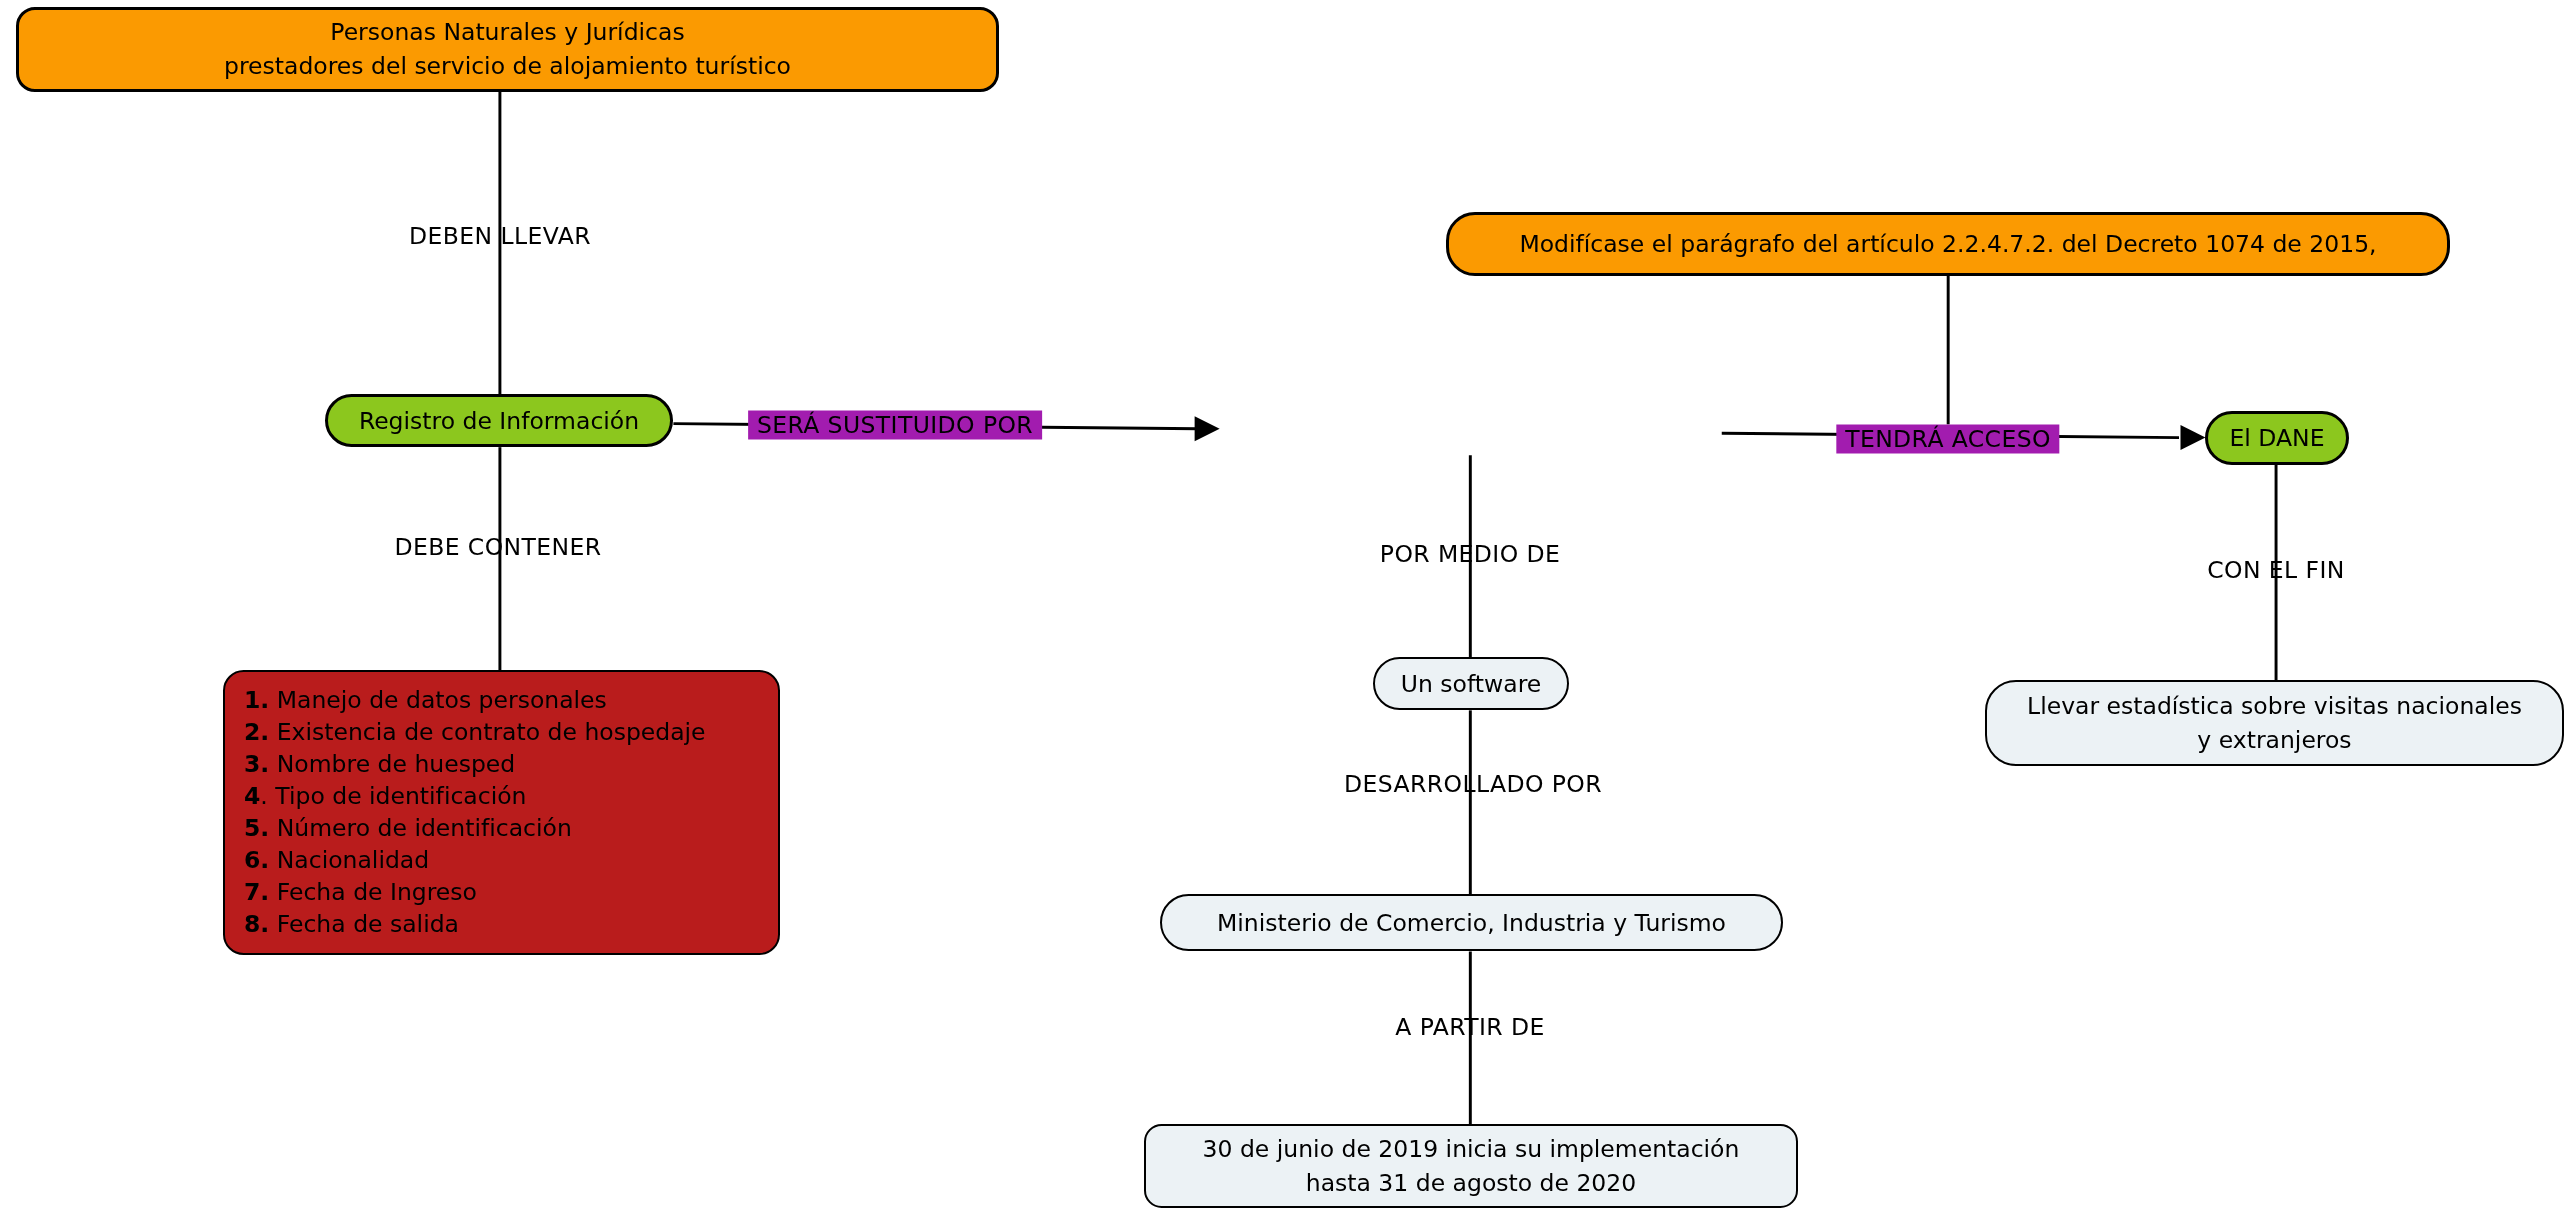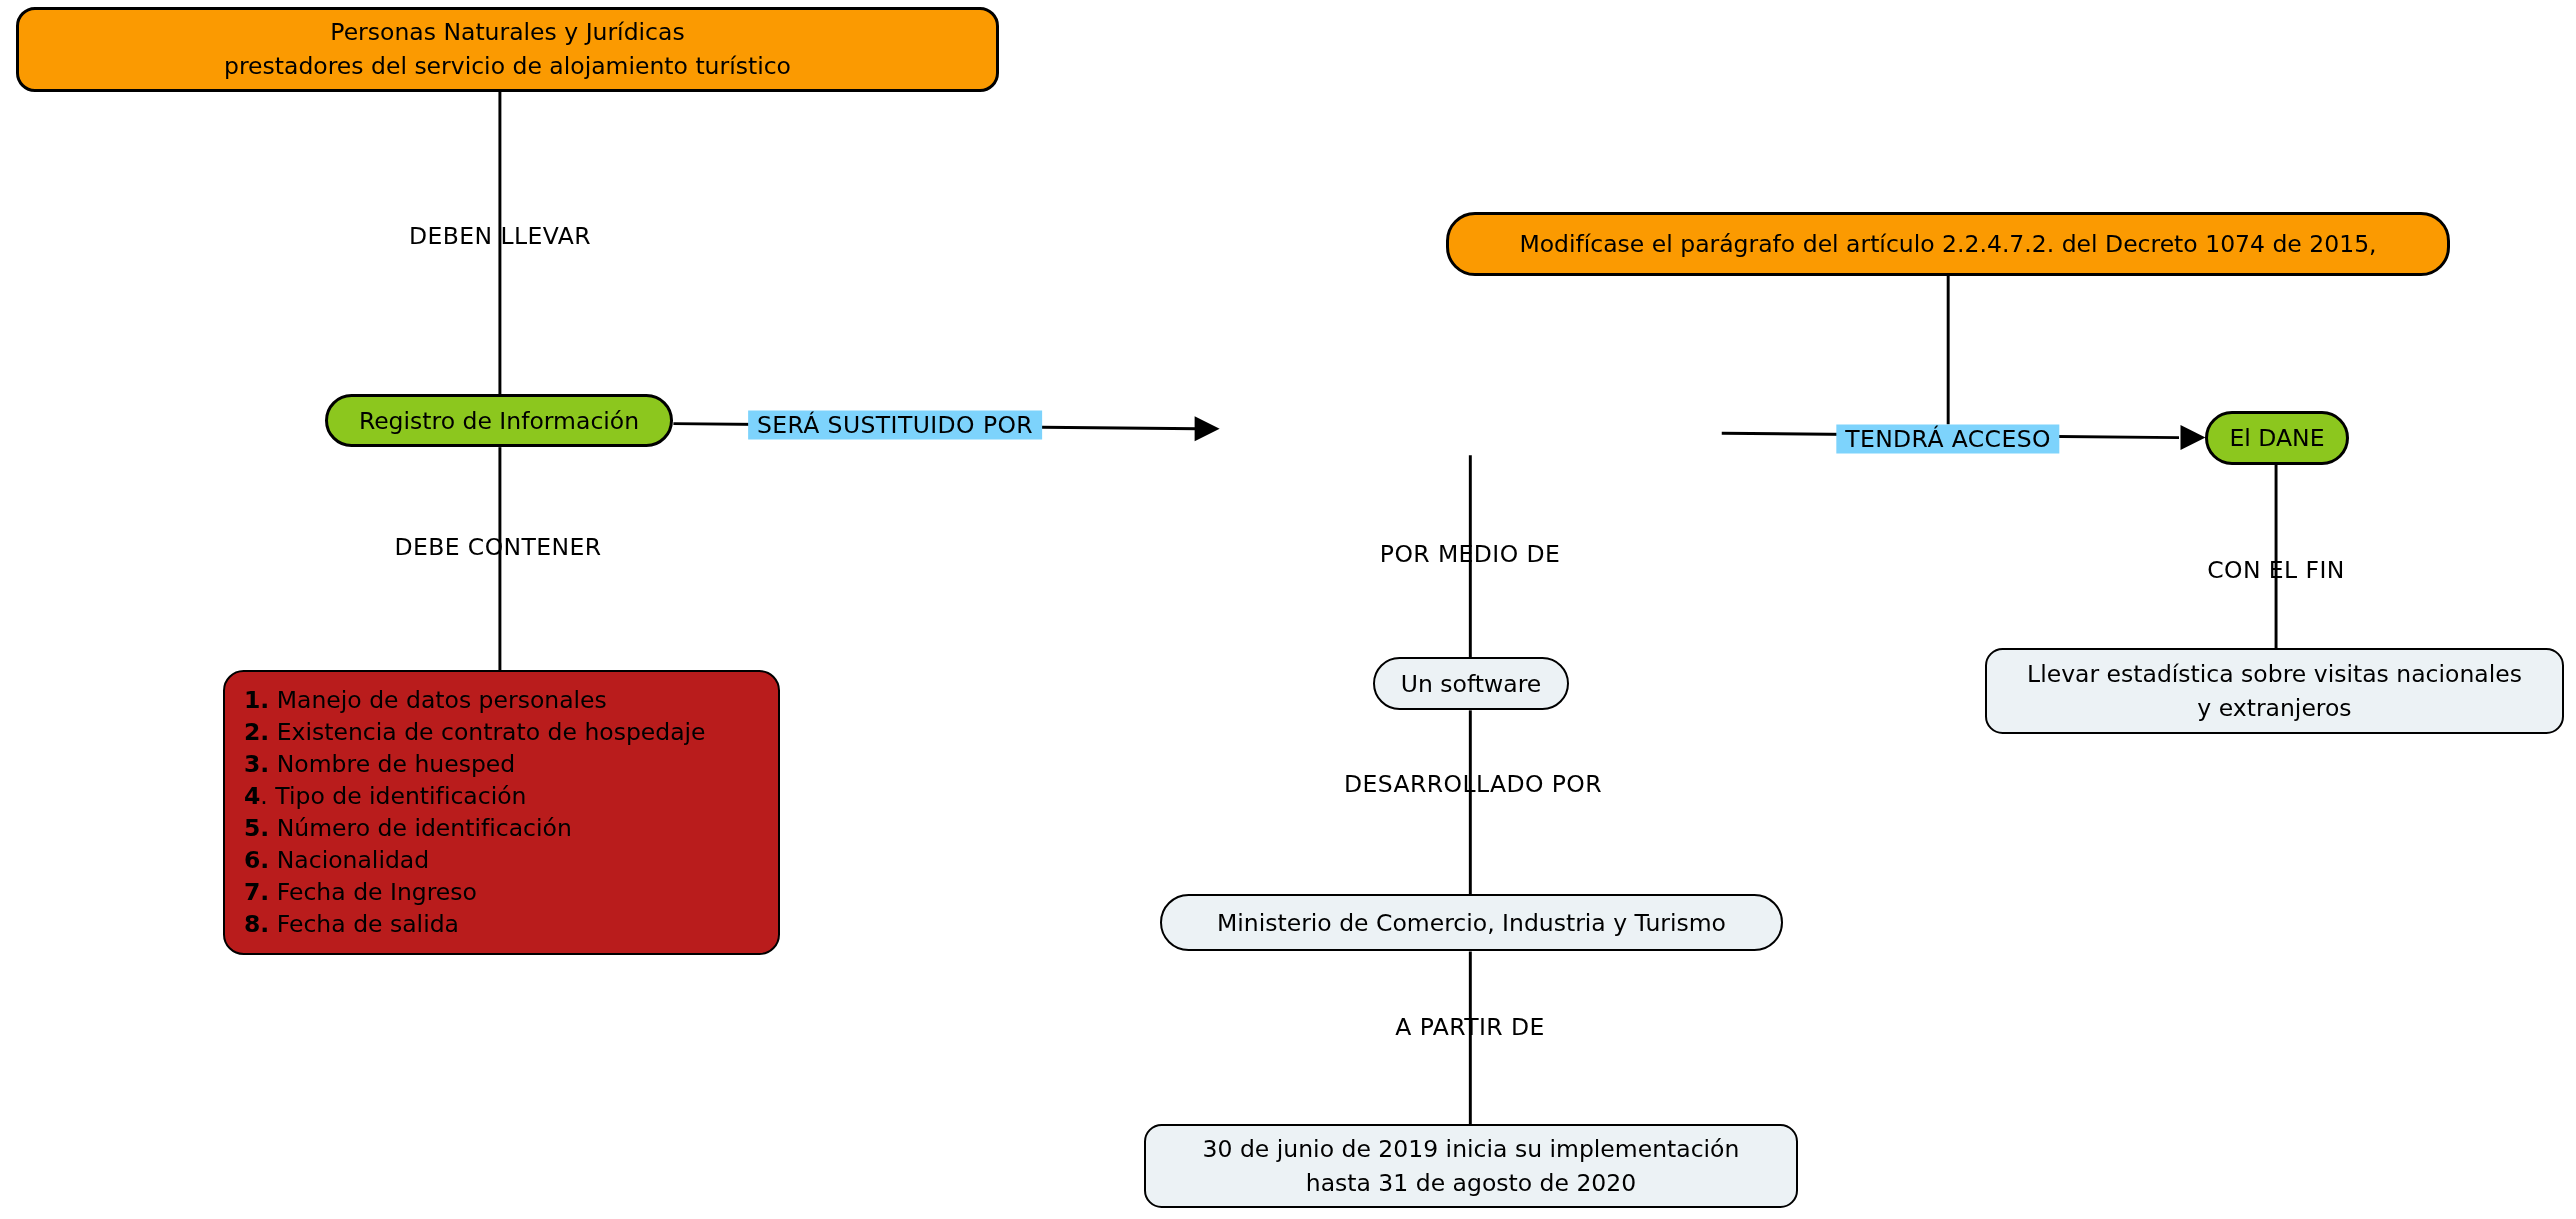--- a/index.html
+++ b/index.html
@@ -14,21 +14,21 @@
     text-align:center;font-size:23.5px;line-height:34px;white-space:pre-line;
   }
   .node.orange{background:#FB9A01;border-radius:19px;}
   .node.green{background:#8CC71E;border-radius:14.7px;}
   .node.light{background:#ECF2F5;border-radius:17.6px;border-width:2.9px;}
   .node.nowrap{white-space:nowrap;border-radius:29px;}
   .label{
     position:absolute;z-index:2;transform:translate(-50%,-50%);
     font-size:23.5px;line-height:29px;white-space:nowrap;letter-spacing:0.4px;
   }
-  .label.onwhite{background:#7dd3fc;padding:0 8.8px;z-index:2;}
+  .label.onwhite{background:#a21caf;padding:0 8.8px;z-index:2;}
   .req{
     position:absolute;box-sizing:border-box;z-index:3;
     background:#b91c1c;border:2.9px solid #000;border-radius:20.6px;
     padding:11.8px 10.3px 10.3px 19px;text-align:left;
   }
   .req-row{font-size:23.5px;line-height:32px;white-space:pre-wrap;}
   .req-num{font-weight:bold;}
 </style>
 </head>
 <body>
@@ -72,21 +72,21 @@
 
   <div class="node green nowrap" style="left:2205px;top:411px;width:144px;height:54px;">El DANE</div>
 
   <div class="node light nowrap" style="left:1373px;top:657px;width:196px;height:53px;">Un software</div>
 
   <div class="node light nowrap" style="left:1160px;top:894px;width:623px;height:57px;">Ministerio de Comercio, Industria y Turismo</div>
 
   <div class="node light" style="left:1144px;top:1124px;width:654px;height:84px;">30 de junio de 2019 inicia su implementación
 hasta 31 de agosto de 2020</div>
 
-  <div class="node light" style="left:1985px;top:648px;width:579px;height:86px;">Llevar estadística sobre visitas nacionales
+  <div class="node light" style="left:1985px;top:680px;width:579px;height:86px;border-radius:31px;">Llevar estadística sobre visitas nacionales
 y extranjeros</div>
 
   <div class="req" style="left:223px;top:670px;width:557px;height:285px;">
     <div class="req-row"><span class="req-num">1.</span><span> Manejo de datos personales</span></div>
     <div class="req-row"><span class="req-num">2.</span><span> Existencia de contrato de hospedaje</span></div>
     <div class="req-row"><span class="req-num">3.</span><span> Nombre de huesped</span></div>
     <div class="req-row"><span class="req-num">4</span><span>. Tipo de identificación</span></div>
     <div class="req-row"><span class="req-num">5.</span><span> Número de identificación</span></div>
     <div class="req-row"><span class="req-num">6.</span><span> Nacionalidad</span></div>
     <div class="req-row"><span class="req-num">7.</span><span> Fecha de Ingreso</span></div>

